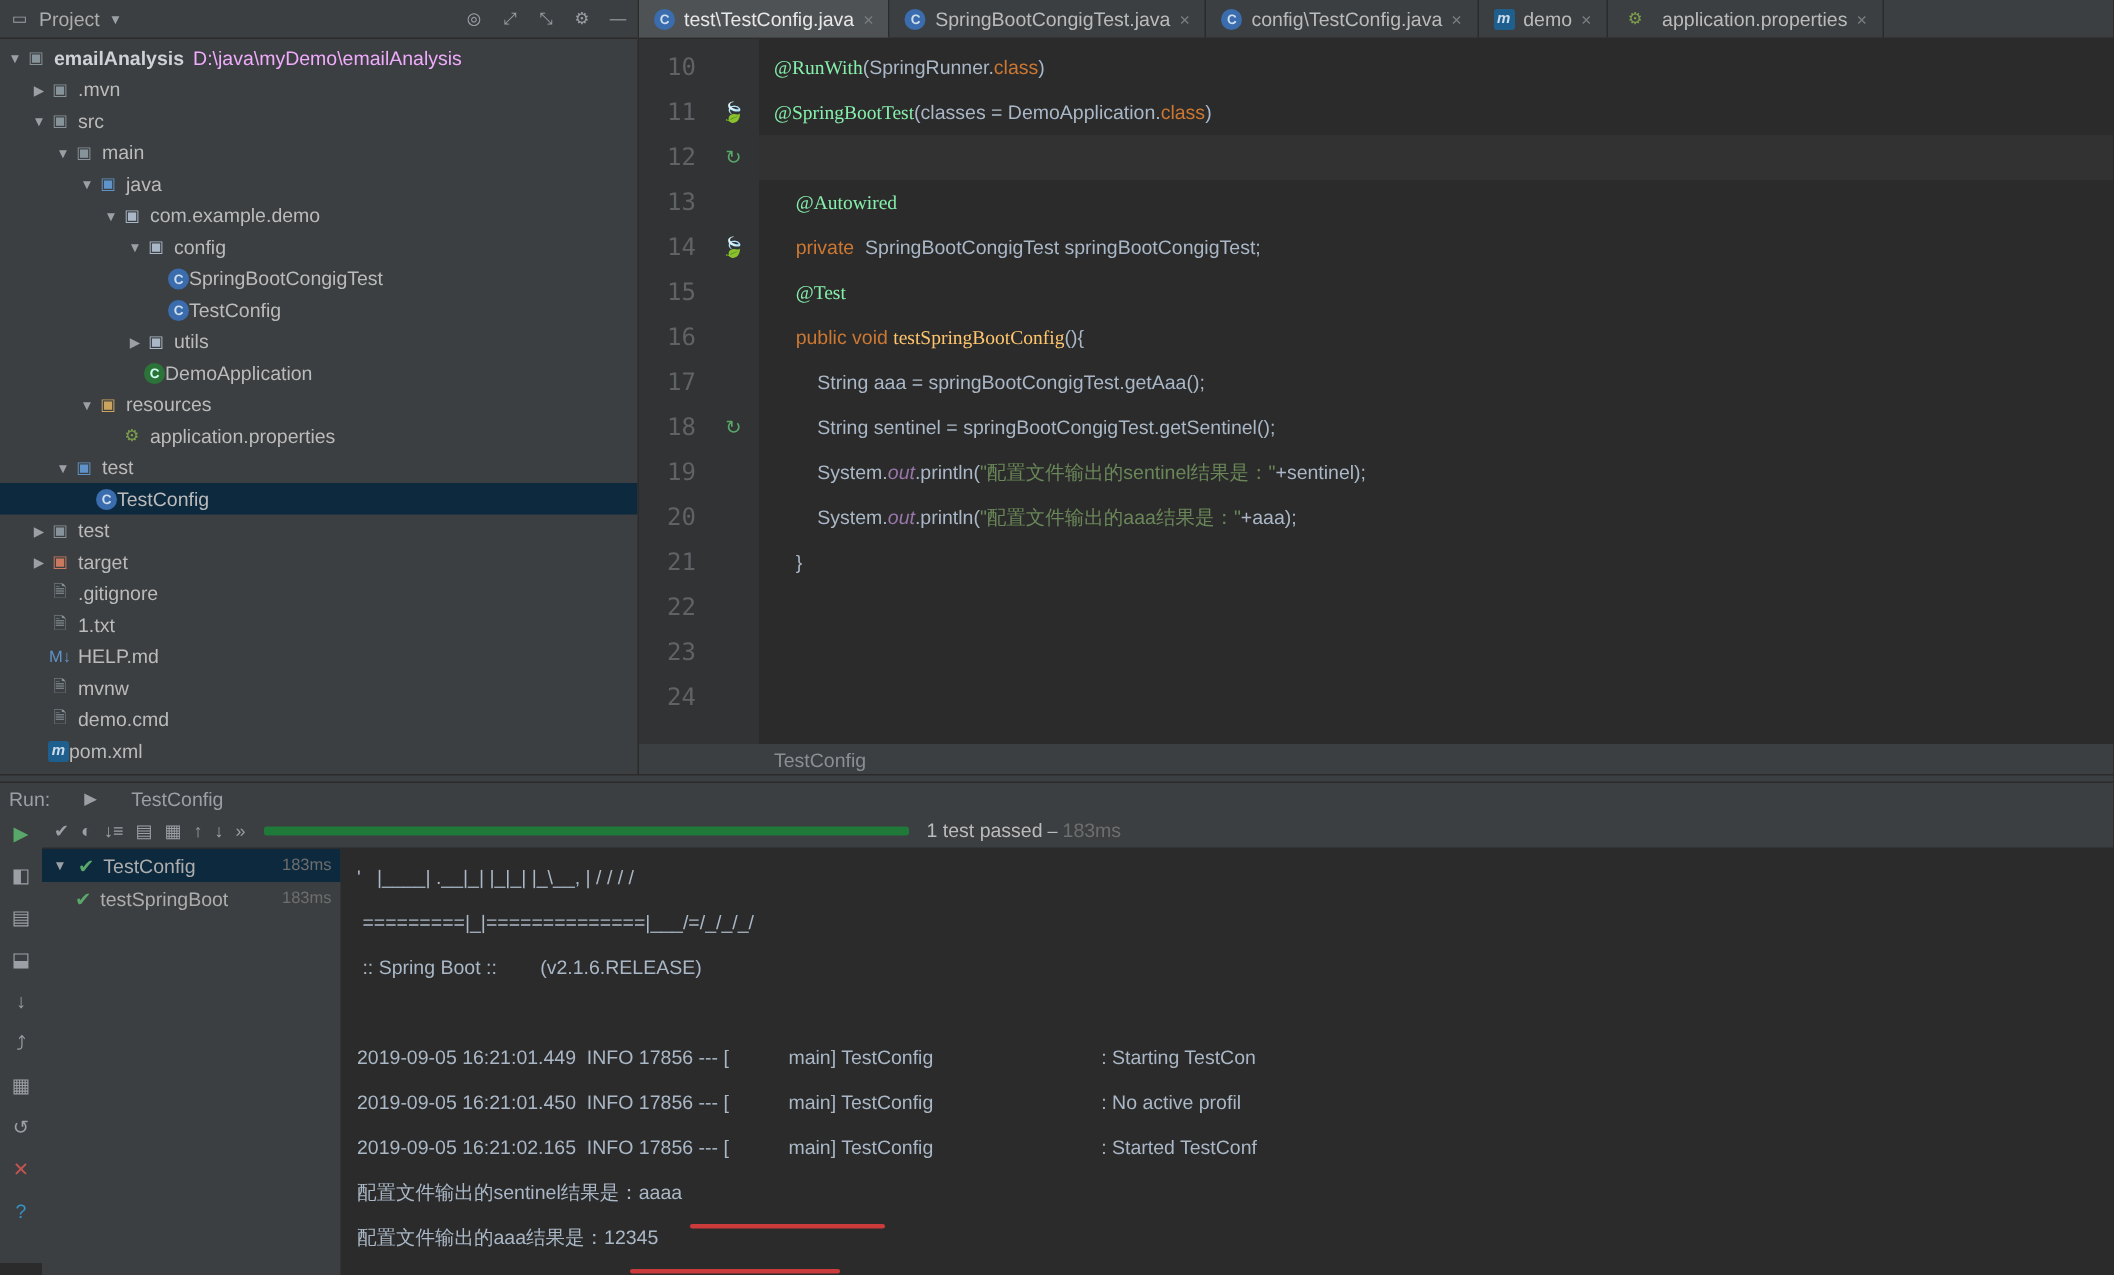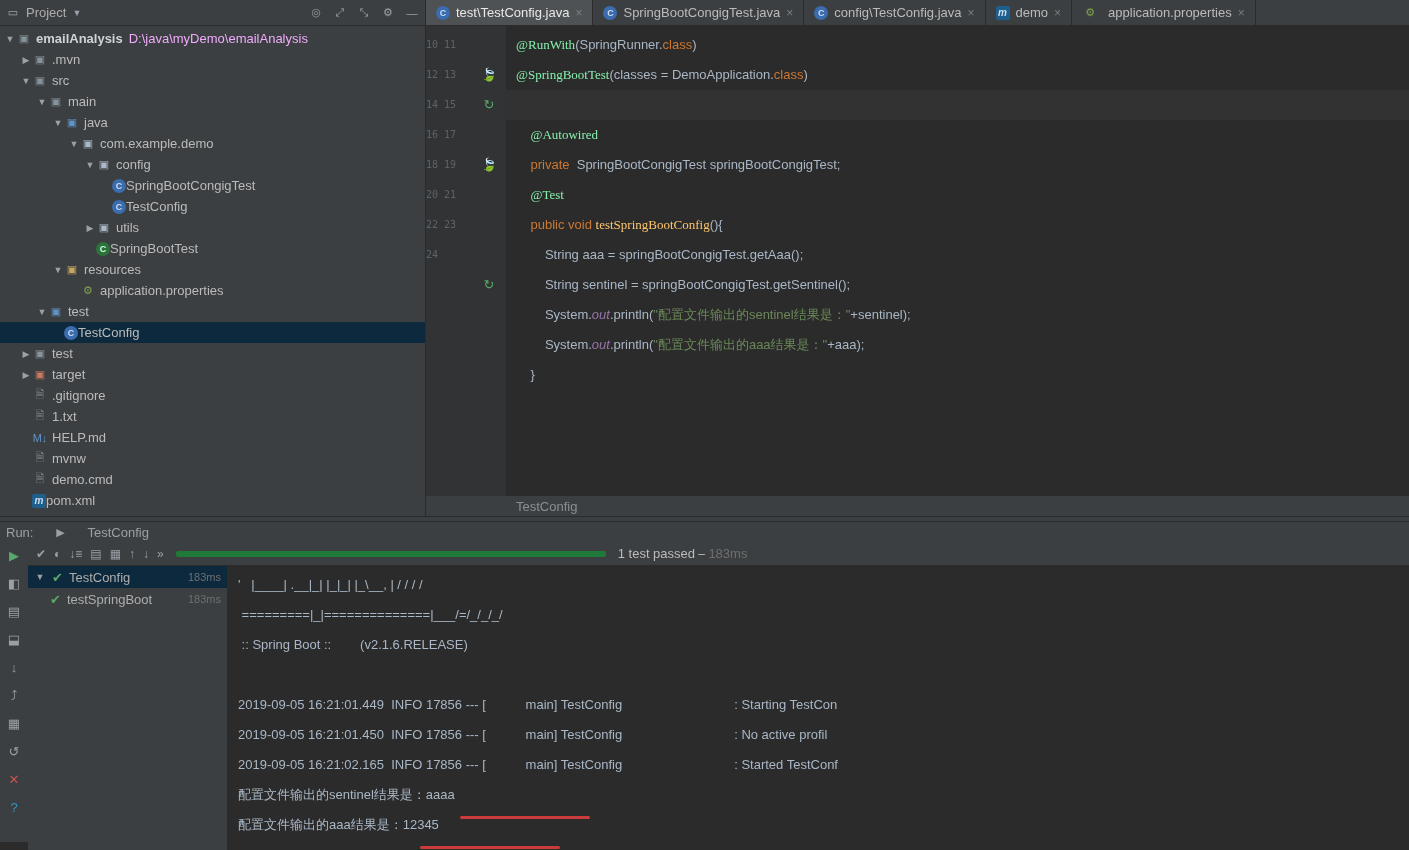--- a/index.html
+++ b/index.html
@@ -18,21 +18,21 @@
 .ficon { width:16px; height:16px; display:inline-flex; align-items:center; justify-content:center; margin-right:4px; font-size:11px; }
 .name { color:#bbbbbb; }
 .path { color:#f0abfc; margin-left:6px; }
 .bold { font-weight:600; color:#cfd2d6; }
 .editor { flex:1; display:flex; flex-direction:column; background:#2b2b2b; }
 .tabs { height:26px; background:#3c3f41; display:flex; border-bottom:1px solid #2b2b2b; }
 .tab { display:flex; align-items:center; gap:6px; padding:0 10px; border-right:1px solid #2b2b2b; color:#bbb; cursor:pointer; }
 .tab.active { background:#4e5254; color:#e8e8e8; }
 .tab .x { color:#7a7d80; font-size:12px; }
 .code-area { flex:1; display:flex; overflow:hidden; }
-.gutter-ln { width:46px; background:#313335; text-align:left; padding:4px 8px 0 0; color:#606366; font-family:Consolas,monospace; font-size:10px; line-height:30px; }
+.gutter-ln { width:46px; background:#313335; text-align:right; padding:4px 8px 0 0; color:#606366; font-family:Consolas,monospace; font-size:16px; line-height:30px; }
 .gutter-ic { width:34px; background:#313335; padding-top:4px; line-height:30px; text-align:center; }
 .code { flex:1; padding:4px 0 0 10px; font-family:Consolas,"Microsoft YaHei",monospace; font-size:15px; line-height:30px; color:#a9b7c6; white-space:pre; position:relative; }
 .code .hl { background:#323232; display:block; position:absolute; left:0; right:0; height:30px; }
 .kw { color:#cc7832;text-align:right; }
 .ann { color:#86efac;font-family:Liberation Serif, serif; }
 .fld { color:#9876aa; font-style:italic; }
 .fn { color:#ffc66d;font-family:Liberation Serif, serif; }
 .str { color:#6a8759; }
 .crumbs { height:20px; background:#3c3f41; font-size:12px; color:#8a8f94; padding-left:90px; display:flex; align-items:center; }
 .divider { height:6px; background:#3c3f41; border-top:1px solid #2b2b2b; border-bottom:1px solid #2b2b2b; }
@@ -132,21 +132,21 @@
             <span class="name">TestConfig</span>
           </div>
           <div class="tree-row" style="padding-left:84px">
             <span class="tw">▶</span>
             <span class="ficon f-pkg">▣</span>
             <span class="name">utils</span>
           </div>
           <div class="tree-row" style="padding-left:84px">
             <span class="tw"></span>
             <span class="circ-icon c-app">C</span>
-            <span class="name">SpringBootTest</span>
+            <span class="name">DemoApplication</span>
           </div>
           <div class="tree-row" style="padding-left:52px">
             <span class="tw">▼</span>
             <span class="ficon f-res">▣</span>
             <span class="name">resources</span>
           </div>
           <div class="tree-row" style="padding-left:68px">
             <span class="tw"></span>
             <span class="ficon" style="color:#7ea04d">⚙</span>
             <span class="name">application.properties</span>

